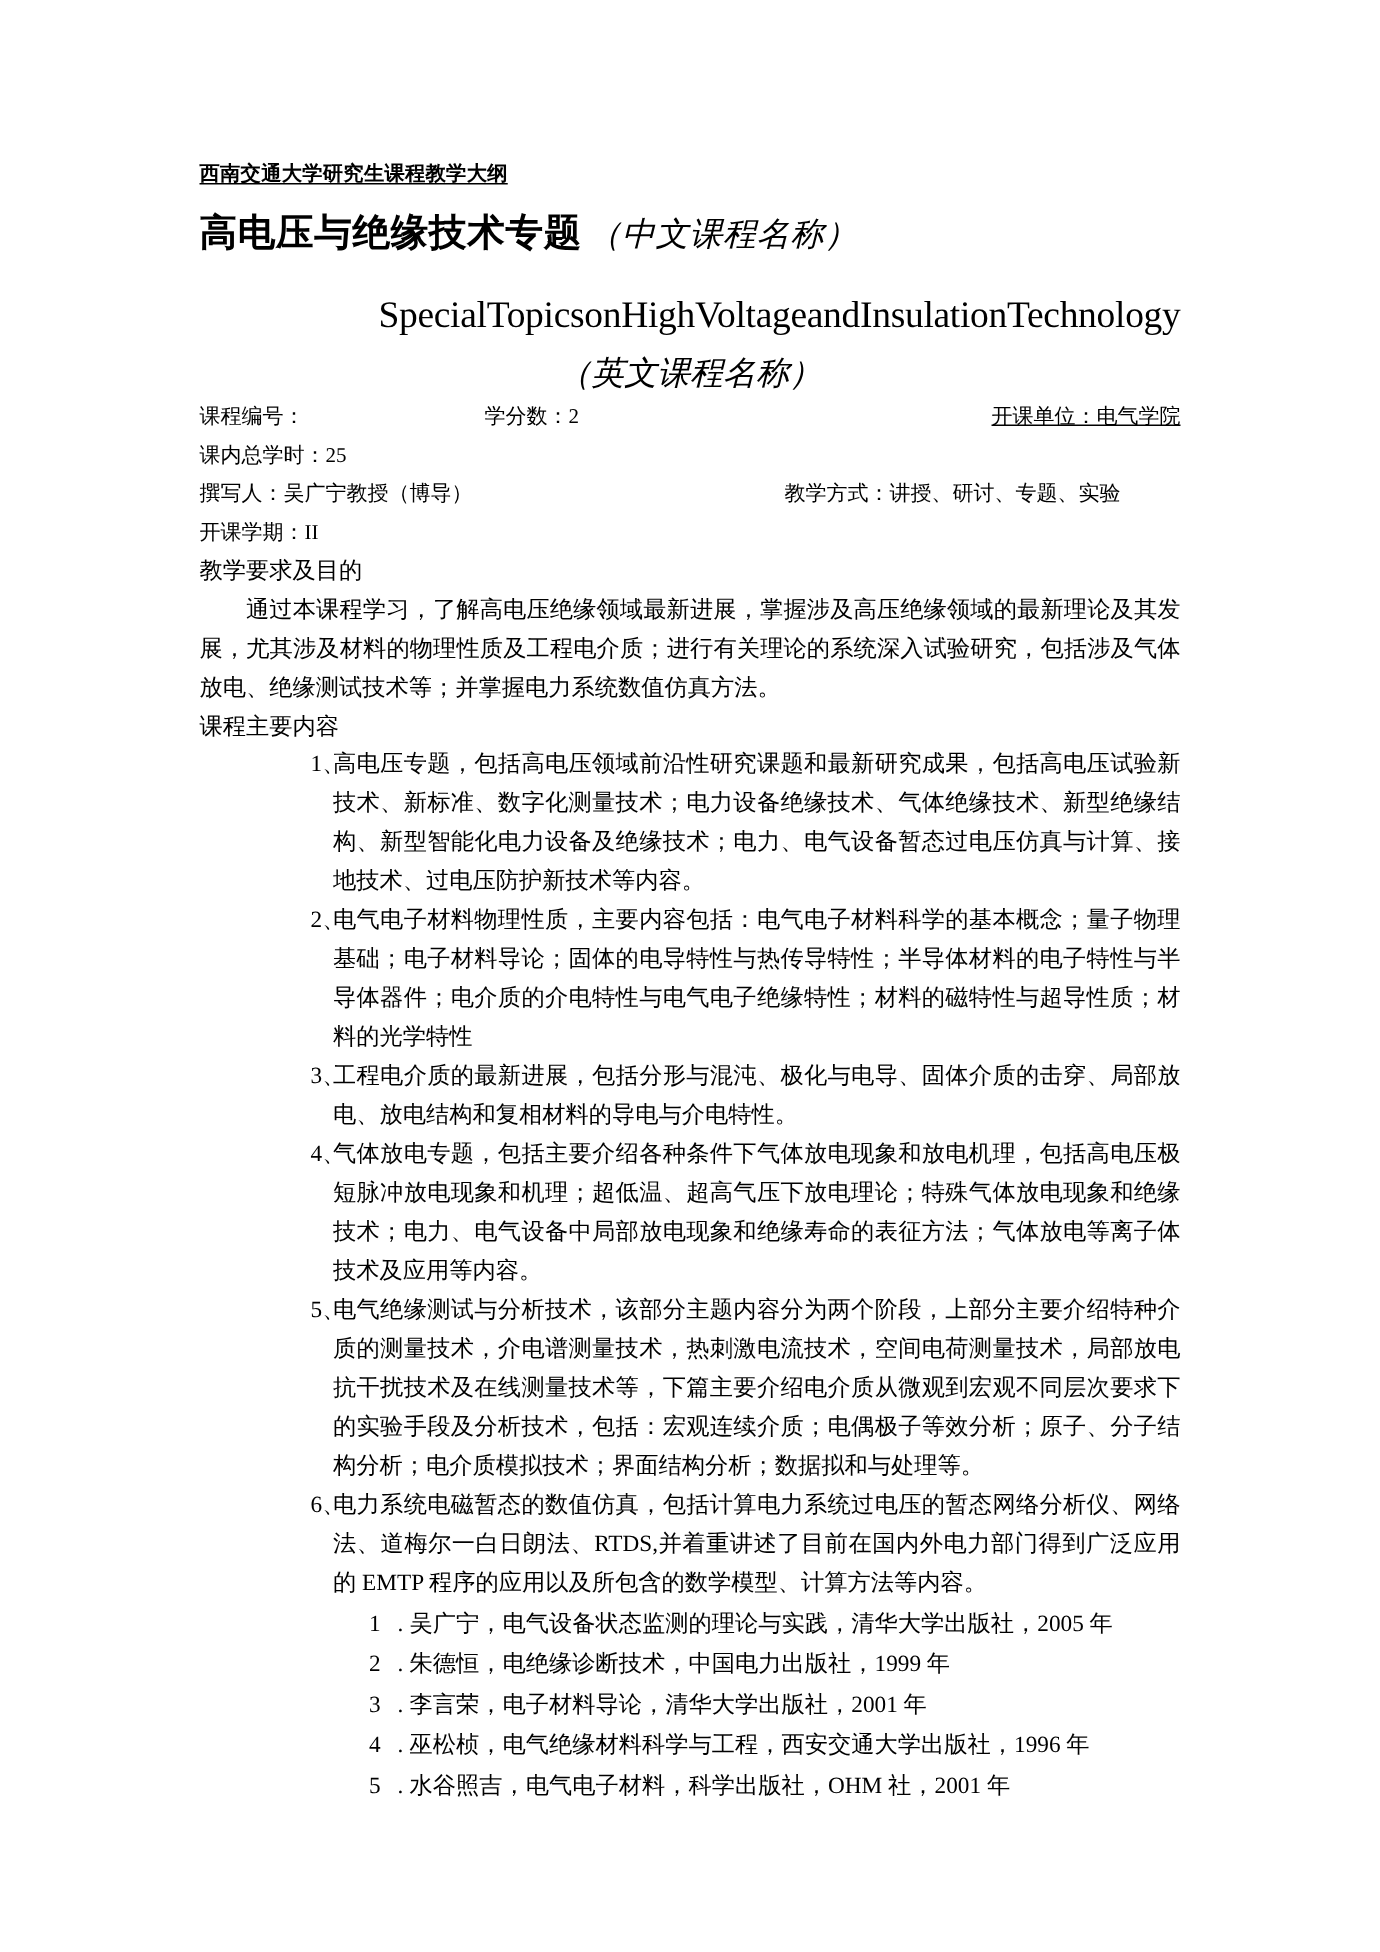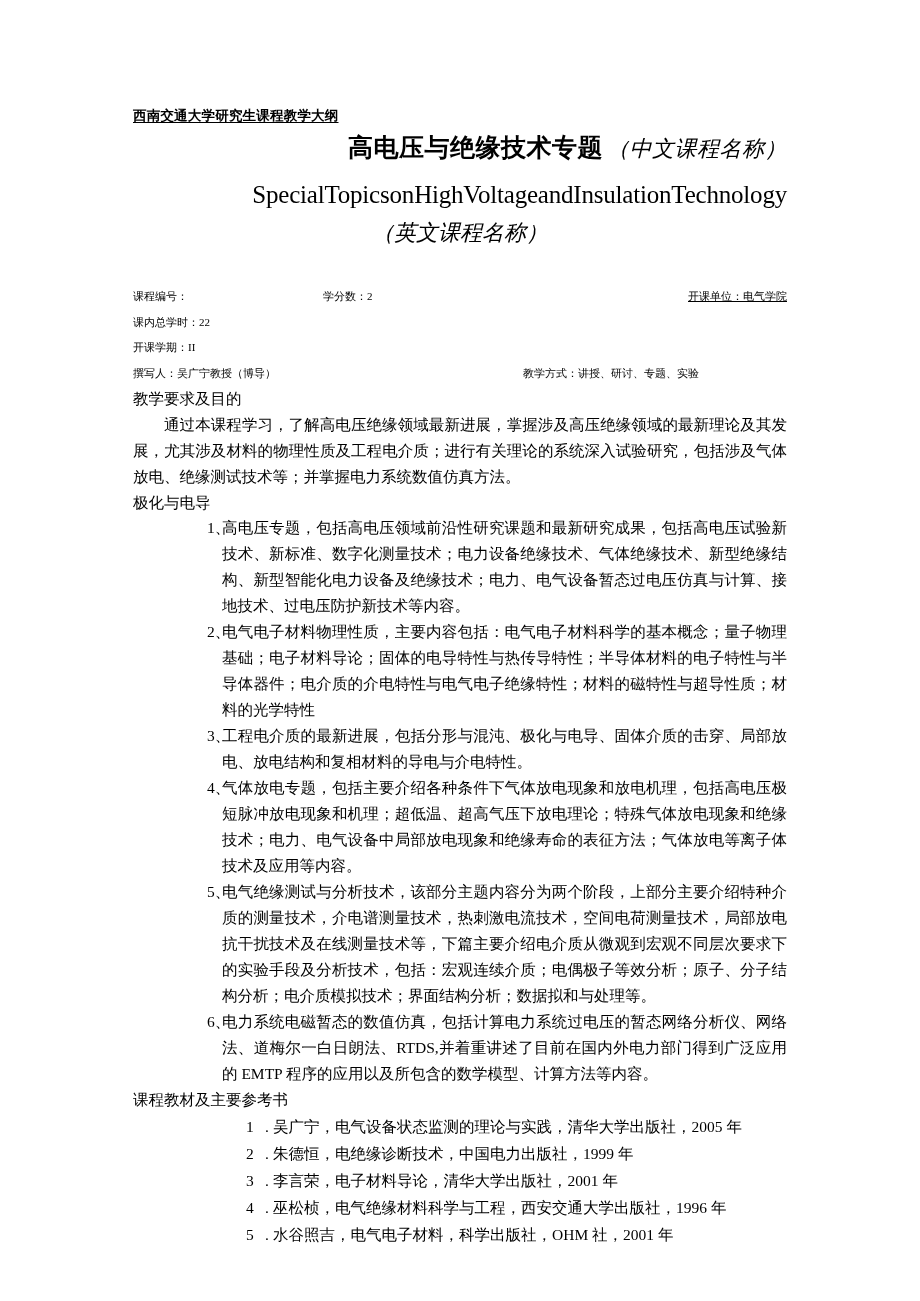--- a/index.html
+++ b/index.html
@@ -31,23 +31,23 @@
     line-height: 20px;
     letter-spacing: 0.2px;
     text-decoration: underline;
     text-underline-offset: 2px;
     display: inline-block;
     margin: 0 0 8px 0;
   }
 
   
   .title-cn {
-    text-align: right;
+    text-align: left;
     margin: 4px 0 0 0;
-    line-height: 19px;
+    line-height: 34px;
     white-space: nowrap;
   }
   .title-cn .cn-main {
     font-family: "DejaVu Sans", "Liberation Sans", sans-serif;
     font-weight: bold;
     font-size: 25px;
     letter-spacing: 0.5px;
   }
   .title-cn .cn-paren {
     font-family: "Liberation Serif", "DejaVu Serif", serif;
@@ -69,22 +69,21 @@
     text-align: center;
     font-family: "Liberation Serif", "DejaVu Serif", serif;
     font-style: italic;
     font-size: 22px;
     line-height: 34px;
     margin: 0 0 0 0;
   }
 
   
   .meta {
-    margin-top: 34px;
-    font-size: 11px;
+    font-size: 14px;
     line-height: 25.5px;
   }
   .meta-row {
     position: relative;
     height: 25.5px;
     white-space: nowrap;
   }
   .meta-col-a { position: absolute; left: 0; top: 0; }
   .meta-col-b { position: absolute; left: 190px; top: 0; }
   .meta-col-c { position: absolute; right: 0; top: 0; text-decoration: underline; }
@@ -171,35 +170,35 @@
   <div class="title-en">SpecialTopicsonHighVoltageandInsulationTechnology</div>
   <div class="title-en-paren">（英文课程名称）</div>
 
   <div class="meta">
     <div class="meta-row">
       <span class="meta-col-a">课程编号：</span>
       <span class="meta-col-b">学分数：2</span>
       <span class="meta-col-c">开课单位：电气学院</span>
     </div>
     <div class="meta-row">
-      <span class="meta-col-a">课内总学时：22</span>
-    </div>
-    <div class="meta-row">
-      <span class="meta-col-a">开课学期：II</span>
+      <span class="meta-col-a">课内总学时：25</span>
     </div>
     <div class="meta-row">
       <span class="meta-col-a">撰写人：吴广宁教授（博导）</span>
       <span class="meta-col-d">教学方式：讲授、研讨、专题、实验</span>
     </div>
+    <div class="meta-row">
+      <span class="meta-col-a">开课学期：II</span>
+    </div>
   </div>
 
   <div class="section-label">教学要求及目的</div>
   <p class="body-para">通过本课程学习，了解高电压绝缘领域最新进展，掌握涉及高压绝缘领域的最新理论及其发展，尤其涉及材料的物理性质及工程电介质；进行有关理论的系统深入试验研究，包括涉及气体放电、绝缘测试技术等；并掌握电力系统数值仿真方法。</p>
 
-  <div class="section-label">极化与电导</div>
+  <div class="section-label">课程主要内容</div>
 
   <ol class="content-list">
     <li>
       <span class="num">1、</span><span>高电压专题，包括高电压领域前沿性研究课题和最新研究成果，包括高电压试验新技术、新标准、数字化测量技术；电力设备绝缘技术、气体绝缘技术、新型绝缘结构、新型智能化电力设备及绝缘技术；电力、电气设备暂态过电压仿真与计算、接地技术、过电压防护新技术等内容。</span>
     </li>
     <li>
       <span class="num">2、</span><span>电气电子材料物理性质，主要内容包括：电气电子材料科学的基本概念；量子物理基础；电子材料导论；固体的电导特性与热传导特性；半导体材料的电子特性与半导体器件；电介质的介电特性与电气电子绝缘特性；材料的磁特性与超导性质；材料的光学特性</span>
     </li>
     <li>
       <span class="num">3、</span><span>工程电介质的最新进展，包括分形与混沌、极化与电导、固体介质的击穿、局部放电、放电结构和复相材料的导电与介电特性。</span>
@@ -208,21 +207,20 @@
       <span class="num">4、</span><span>气体放电专题，包括主要介绍各种条件下气体放电现象和放电机理，包括高电压极短脉冲放电现象和机理；超低温、超高气压下放电理论；特殊气体放电现象和绝缘技术；电力、电气设备中局部放电现象和绝缘寿命的表征方法；气体放电等离子体技术及应用等内容。</span>
     </li>
     <li>
       <span class="num">5、</span><span>电气绝缘测试与分析技术，该部分主题内容分为两个阶段，上部分主要介绍特种介质的测量技术，介电谱测量技术，热刺激电流技术，空间电荷测量技术，局部放电抗干扰技术及在线测量技术等，下篇主要介绍电介质从微观到宏观不同层次要求下的实验手段及分析技术，包括：宏观连续介质；电偶极子等效分析；原子、分子结构分析；电介质模拟技术；界面结构分析；数据拟和与处理等。</span>
     </li>
     <li>
       <span class="num">6、</span><span>电力系统电磁暂态的数值仿真，包括计算电力系统过电压的暂态网络分析仪、网络法、道梅尔一白日朗法、RTDS,并着重讲述了目前在国内外电力部门得到广泛应用的 EMTP 程序的应用以及所包含的数学模型、计算方法等内容。</span>
     </li>
   </ol>
 
-  <div class="section-label">课程教材及主要参考书</div>
 
   <ol class="ref-list">
     <li>
       <span class="rnum">1</span><span class="rdot">.</span><span class="rtext">吴广宁，电气设备状态监测的理论与实践，清华大学出版社，2005 年</span>
     </li>
     <li>
       <span class="rnum">2</span><span class="rdot">.</span><span class="rtext">朱德恒，电绝缘诊断技术，中国电力出版社，1999 年</span>
     </li>
     <li>
       <span class="rnum">3</span><span class="rdot">.</span><span class="rtext">李言荣，电子材料导论，清华大学出版社，2001 年</span>

